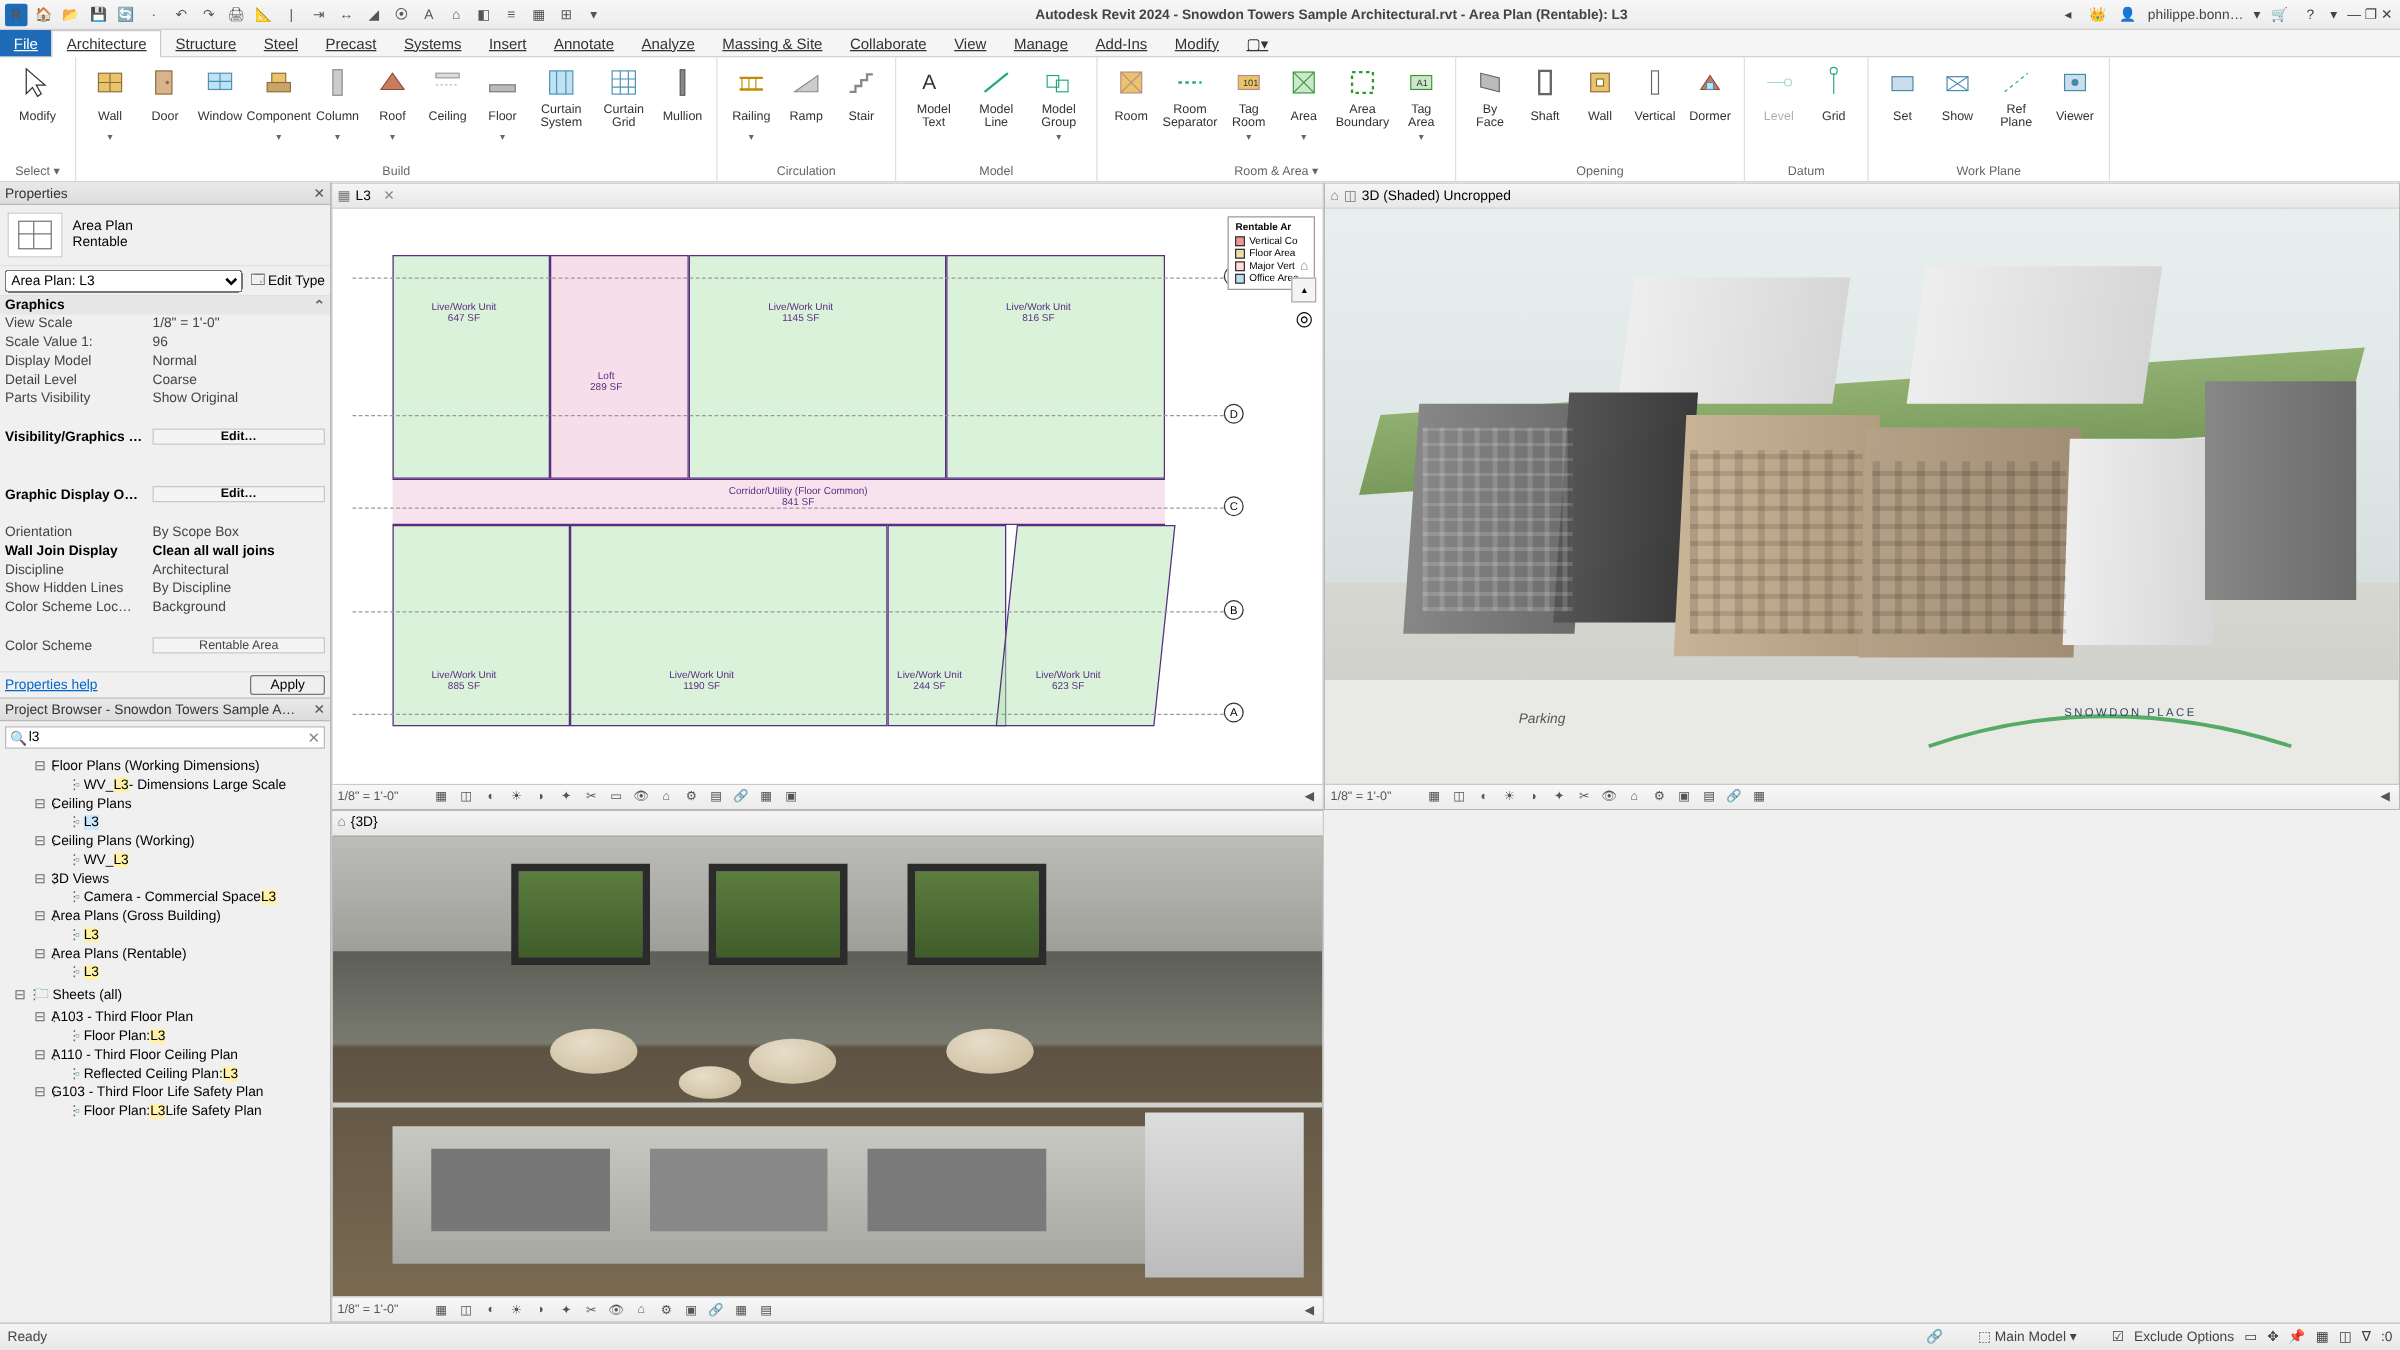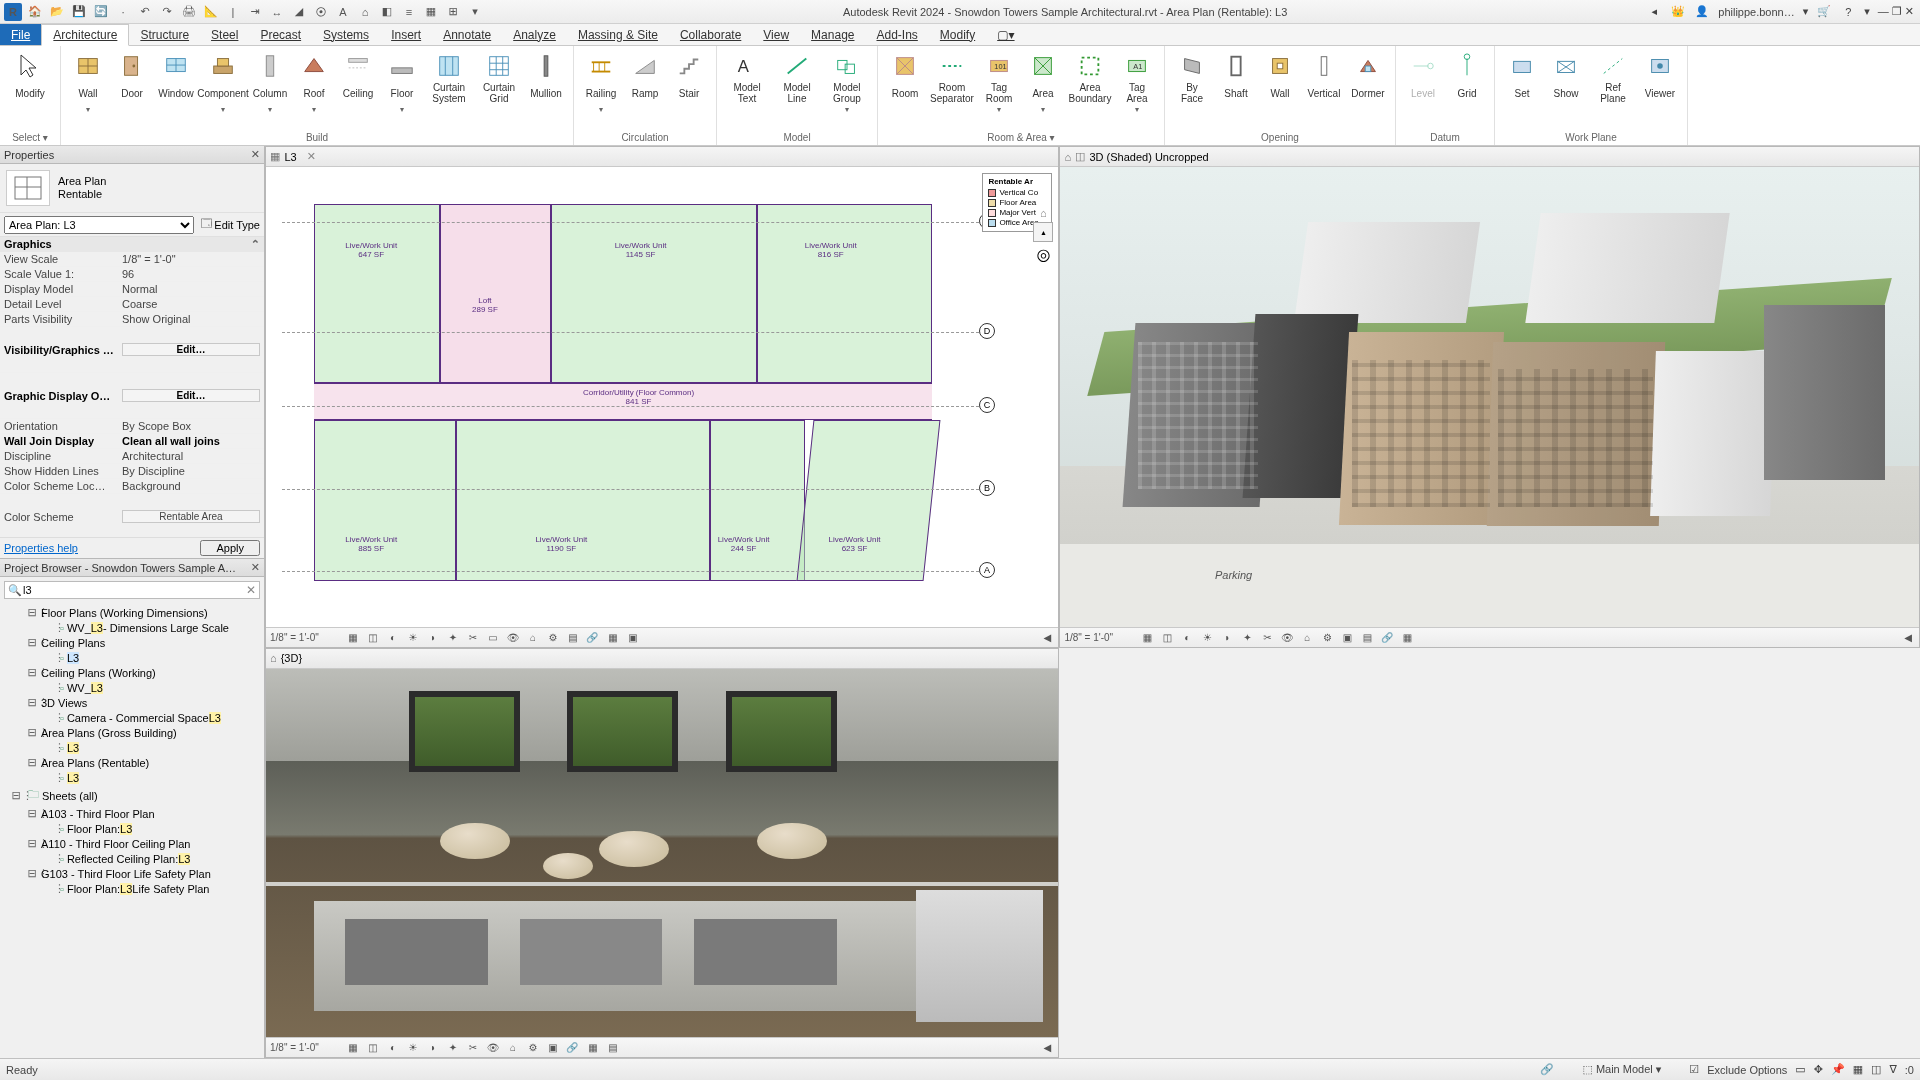--- a/index.html
+++ b/index.html
@@ -4,21 +4,21 @@
 <style>
 * { margin: 0; padding: 0; box-sizing: border-box; font-family: "Segoe UI", Arial, sans-serif; }
 html, body { width: 1920px; height: 1080px; overflow: hidden; background: #f0f0f0; }
 .app { display: flex; flex-direction: column; height: 100%; }
 
 
 .titlebar { height: 24px; background: linear-gradient(#f7f7f7,#ececec); display: flex; align-items: center; font-size: 11px; border-bottom: 1px solid #d0d0d0; }
 .qat { display: flex; align-items: center; gap: 4px; padding-left: 4px; }
 .qat span { width: 18px; height: 18px; display: inline-flex; align-items: center; justify-content: center; color: #555; border-radius: 2px; }
 .revit-r { background: #1e6bb8; color: #fff; font-weight: bold; font-size: 11px; }
-.title-text { flex: 1; text-align: center; color: #444; }
+.title-text { flex: 1; text-align: center; color: #444; font-weight: bold; }
 .title-right { display: flex; align-items: center; gap: 8px; padding-right: 6px; color: #444; }
 .title-right .ico { width: 16px; height: 16px; display: inline-flex; align-items: center; justify-content: center; }
 .win-btns span { width: 24px; text-align: center; }
 
 
 .menubar { height: 22px; background: #f5f5f5; display: flex; align-items: stretch; font-size: 12px; border-bottom: 1px solid #c9c9c9; }
 .menubar .tab { padding: 0 11px; display: flex; align-items: center; color: #333; cursor: pointer; text-decoration: underline; }
 .menubar .tab.file { background: #1e6bb8; color: #fff; }
 .menubar .tab.active { background: #fff; border: 1px solid #c9c9c9; border-bottom-color: #fff; margin-bottom: -1px; }
 
@@ -934,20 +934,26 @@
               <div class="building facade-dark" style="left:22%;top:32%;width:12%;height:40%;transform:skewX(-4deg)"></div>
               <div class="building facade-tan" style="left:33%;top:36%;width:18%;height:42%;transform:skewX(-3deg)"></div>
               <div class="building facade-tan" style="left:50%;top:38%;width:20%;height:40%;transform:skewX(-2deg);filter:brightness(0.9)"></div>
               <div class="building facade-white" style="left:69%;top:40%;width:14%;height:36%;transform:skewX(-2deg)"></div>
               <div class="building facade-grey" style="left:82%;top:30%;width:14%;height:38%"></div>
 
               <div style="position:absolute;left:34%;top:42%;width:16%;height:32%;background:repeating-linear-gradient(90deg,rgba(0,0,0,.12) 0 6px,transparent 6px 18px),repeating-linear-gradient(0deg,rgba(0,0,0,.12) 0 4px,transparent 4px 14px)"></div>
               <div style="position:absolute;left:51%;top:44%;width:18%;height:30%;background:repeating-linear-gradient(90deg,rgba(0,0,0,.12) 0 6px,transparent 6px 18px),repeating-linear-gradient(0deg,rgba(0,0,0,.12) 0 4px,transparent 4px 14px)"></div>
               <div style="position:absolute;left:9%;top:38%;width:14%;height:32%;background:repeating-linear-gradient(90deg,rgba(255,255,255,.15) 0 4px,transparent 4px 14px),repeating-linear-gradient(0deg,rgba(255,255,255,.15) 0 3px,transparent 3px 12px)"></div>
 
+              <div style="position:absolute;bottom:6%;left:55%;width:40%;height:40px">
+                <svg width="100%" height="100%">
+                  <path d="M10 38 Q 150 -10 300 38" stroke="#5a6" stroke-width="3" fill="none"></path>
+                </svg>
+                <div style="position:absolute;top:6px;left:0;right:0;text-align:center;font-size:9px;letter-spacing:2px;color:#346">SNOWDON PLACE</div>
+              </div>
               <div style="position:absolute;bottom:10%;left:18%;font-size:11px;color:#555;font-style:italic">Parking</div>
             </div>
           </div>
           <div class="viewctrl">
             <span class="scale">1/8" = 1'-0"</span>
             <span class="ic">▦</span>
             <span class="ic">◫</span>
             <span class="ic">◐</span>
             <span class="ic">☀</span>
             <span class="ic">◗</span>

